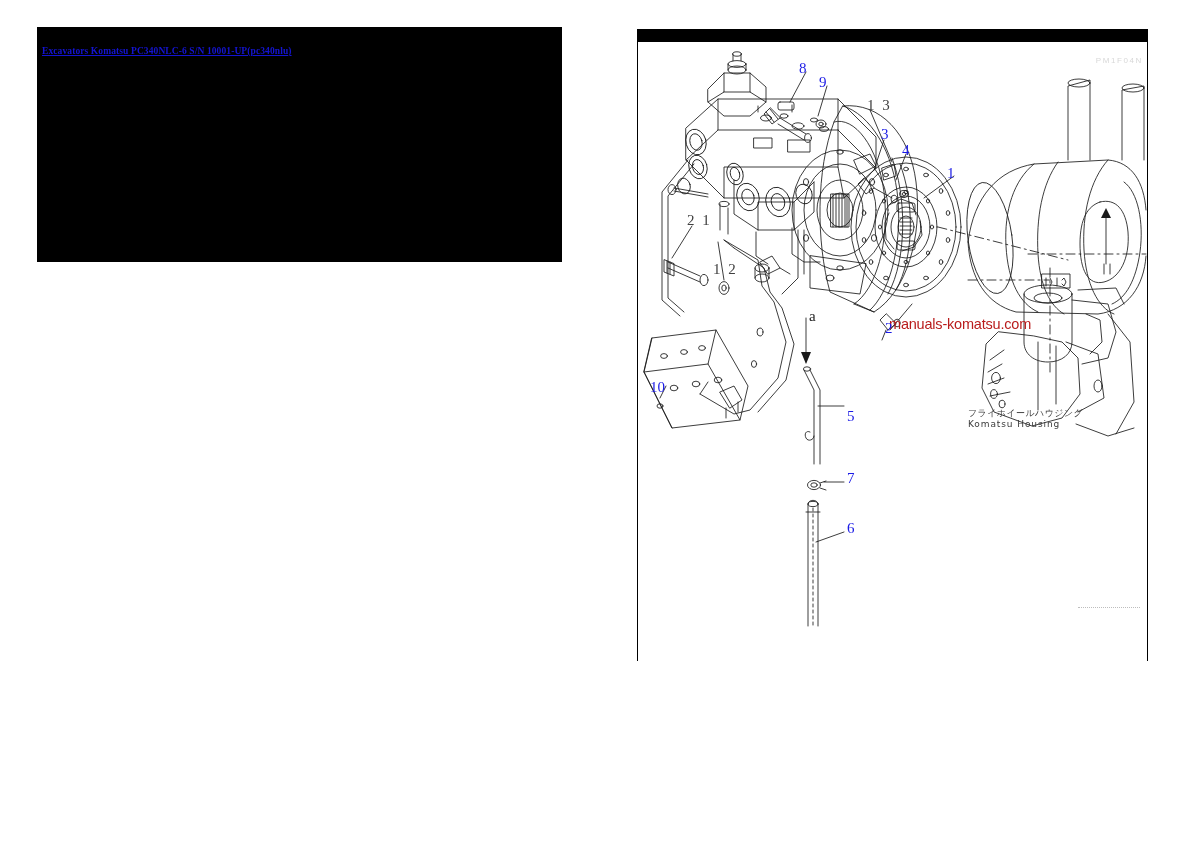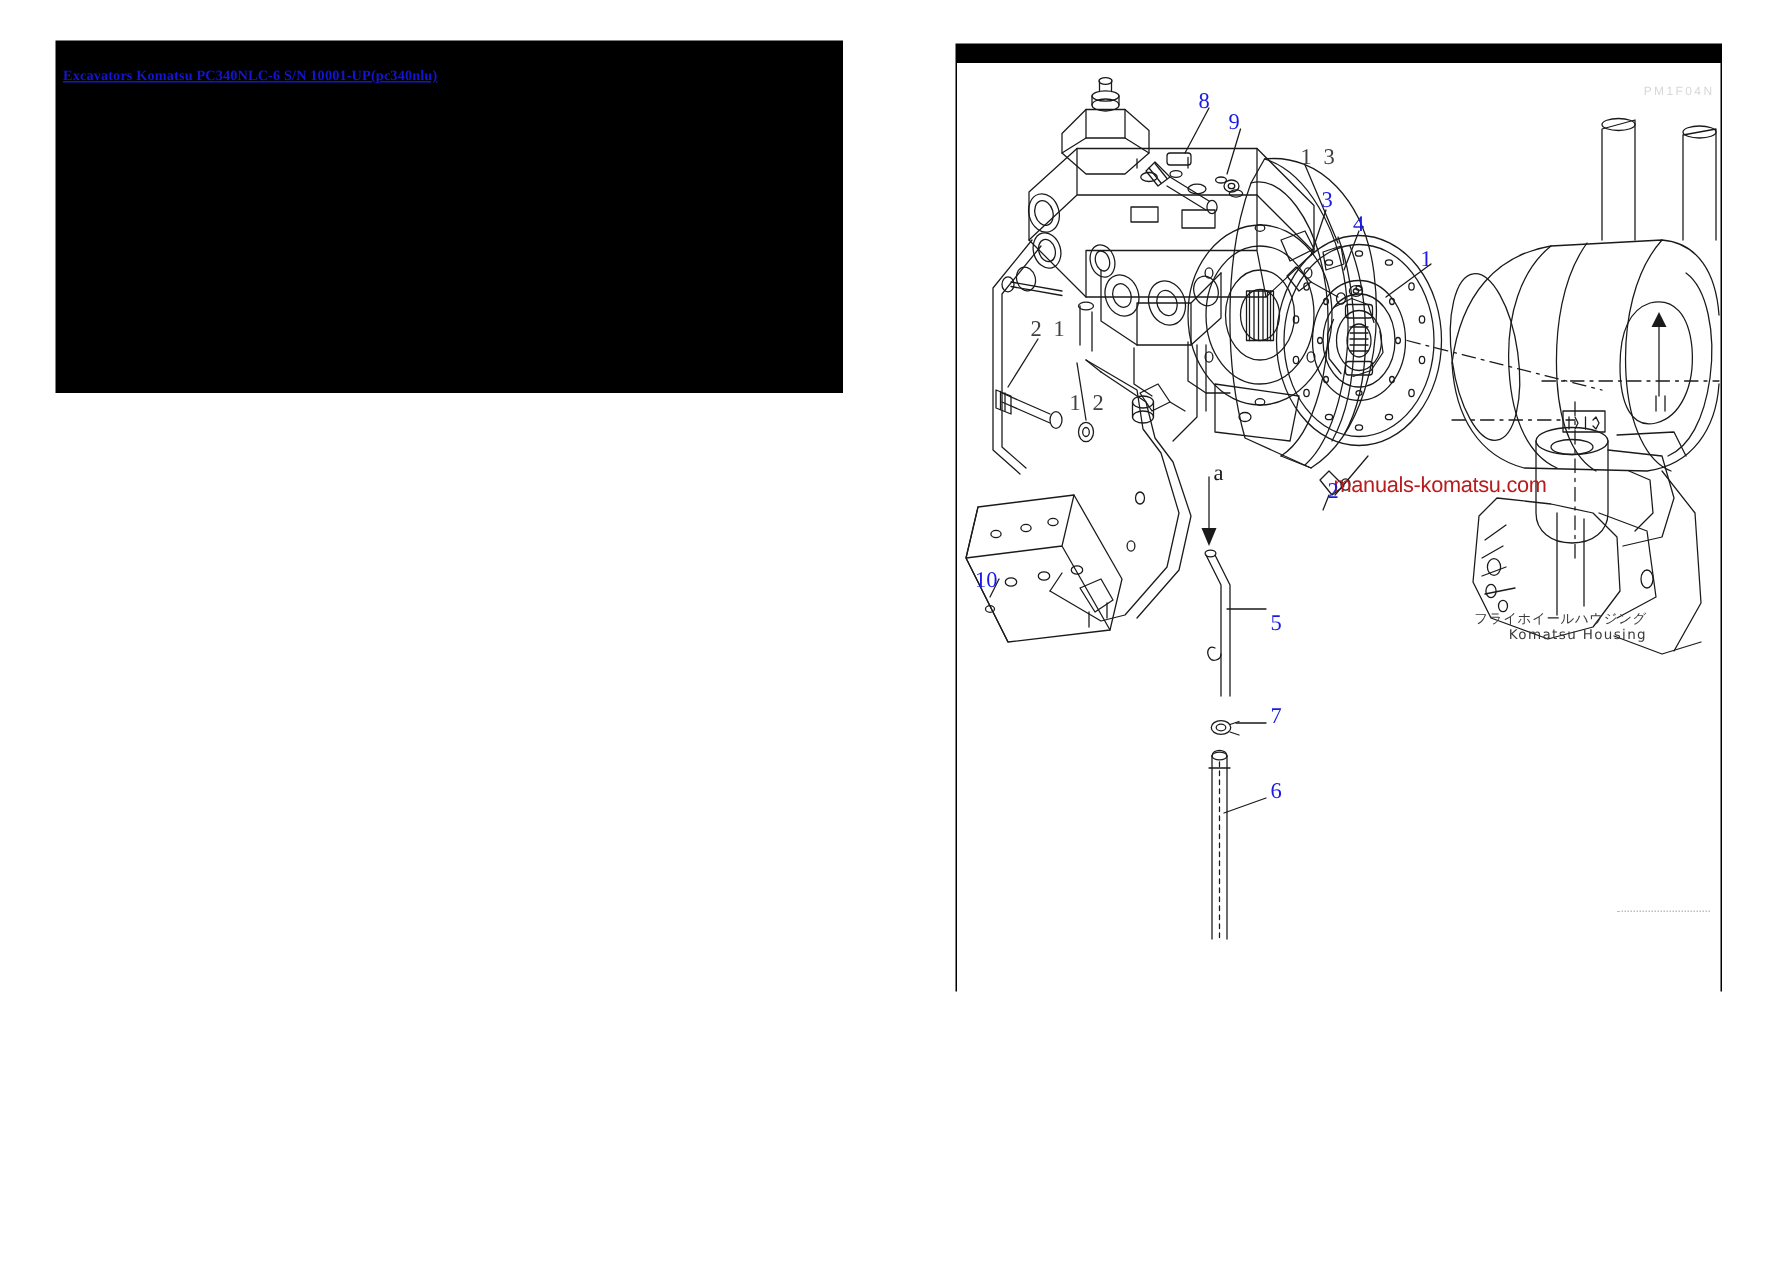--- a/index.html
+++ b/index.html
@@ -109,21 +109,21 @@
     font-family: "Liberation Sans", "DejaVu Sans", sans-serif;
     font-size: 14.5px;
     color: #b91c1c;
     white-space: nowrap;
     letter-spacing: -0.2px;
   }
 
   
   #fw-caption {
     position: absolute;
-    text-align: right;
+    text-align: left;
     font-family: "DejaVu Sans", sans-serif;
     color: #3a3a3a;
     white-space: nowrap;
     line-height: 11px;
   }
   #fw-caption .jp { font-size: 9px; letter-spacing: 0.4px; display: block; }
   #fw-caption .en { font-size: 9px; letter-spacing: 0.9px; display: block; }
 
   .dotted-rule {
     position: absolute;

